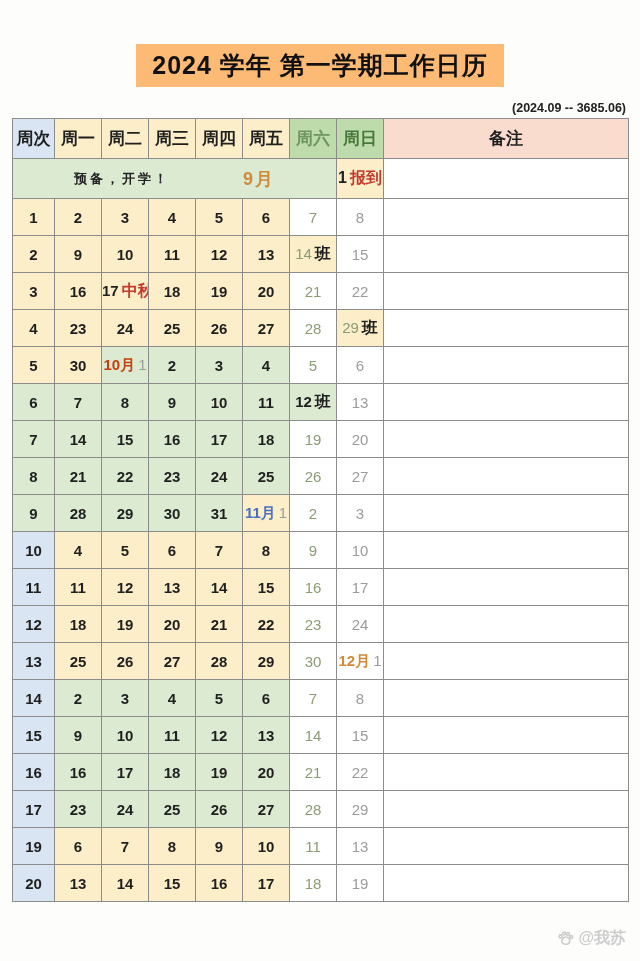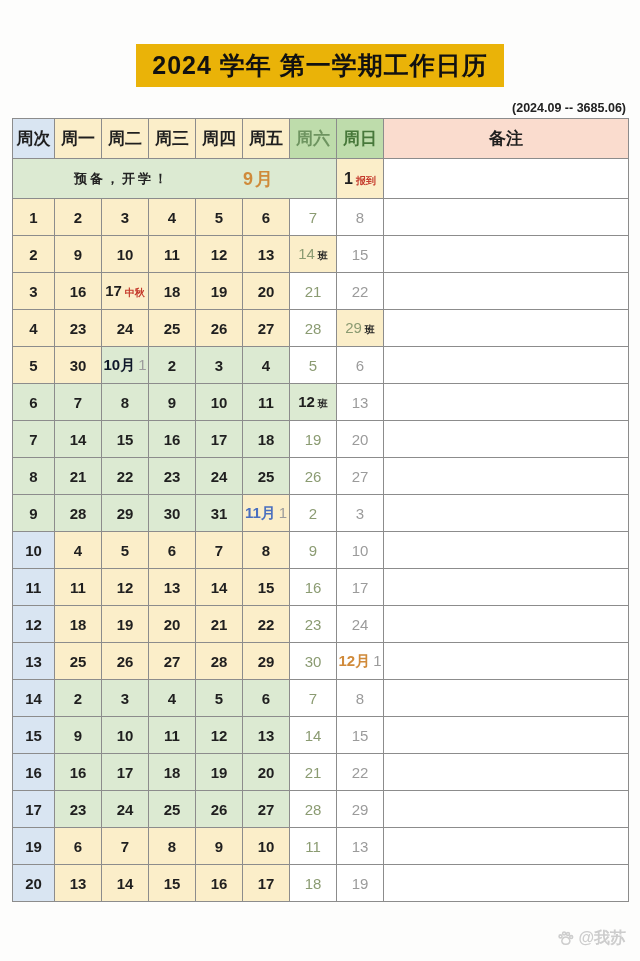--- a/index.html
+++ b/index.html
@@ -28,21 +28,21 @@
   table.cal th, table.cal td{
     border:1px solid #8c8c8c;
     text-align:center;vertical-align:middle;
     padding:0;overflow:hidden;white-space:nowrap;
   }
   table.cal th{height:39px;font-size:17px;font-weight:700;}
   tr.week-row td{height:36px;font-size:15px;}
   tr.month-row td{height:39px;}
   td span{font-weight:700;}
   td span + span{margin-left:3px;}
-  td span.sm{font-size:10px;}
+  td span.sm{font-size:16px;}
   .week-col{font-size:14px;}
   .month-inner{
     display:flex;align-items:center;justify-content:center;
     width:100%;height:100%;
   }
   .start-note{
     font-size:13px;font-weight:700;letter-spacing:3px;color:#222;
     margin-right:70px;
   }
   .month-label{font-size:18px;font-weight:700;color:#cf8a3a;letter-spacing:2px;}
@@ -51,21 +51,21 @@
     display:flex;align-items:center;gap:4px;
     color:#cdcdcd;font-size:16px;font-weight:700;
     user-select:none;
   }
   .watermark svg{display:block;}
 </style>
 </head>
 <body>
 
 <div class="title-wrap">
-  <span class="page-title" style="background: #eab308;">2024 学年  第一学期工作日历</span>
+  <span class="page-title" style="background: #fdba74;">2024 学年  第一学期工作日历</span>
 </div>
 
 <div class="date-range">(2024.09 -- 3685.06)</div>
 
 <table class="cal">
   <colgroup>
     <col style="width:42px">
     <col style="width:47px">
       <col style="width:47px">
       <col style="width:47px">
@@ -139,21 +139,21 @@
         <td style="background: rgb(251, 238, 201);"><span style="color: rgb(31, 31, 31);">25</span></td>
         <td style="background: rgb(251, 238, 201);"><span style="color: rgb(31, 31, 31);">26</span></td>
         <td style="background: rgb(251, 238, 201);"><span style="color: rgb(31, 31, 31);">27</span></td>
         <td style="background: rgb(255, 255, 255);"><span style="color: rgb(139, 155, 114); font-weight: 400;">28</span></td>
         <td style="background: rgb(251, 238, 201);"><span style="color: rgb(139, 155, 114); font-weight: 400;">29</span><span class="sm" style="color: rgb(31, 31, 31);">班</span></td>
         <td style="background: rgb(255, 255, 255);"></td>
       </tr>
       <tr class="week-row">
         <td class="week-col" style="background: rgb(251, 238, 201);"><span style="color: rgb(31, 31, 31);">5</span></td>
         <td style="background: rgb(251, 238, 201);"><span style="color: rgb(31, 31, 31);">30</span></td>
-        <td style="background: rgb(220, 234, 210);"><span style="color: #0f172a;">10月</span><span style="color: rgb(155, 155, 155); font-weight: 400;">1</span></td>
+        <td style="background: rgb(220, 234, 210);"><span style="color: #c2410c;">10月</span><span style="color: rgb(155, 155, 155); font-weight: 400;">1</span></td>
         <td style="background: rgb(220, 234, 210);"><span style="color: rgb(31, 31, 31);">2</span></td>
         <td style="background: rgb(220, 234, 210);"><span style="color: rgb(31, 31, 31);">3</span></td>
         <td style="background: rgb(220, 234, 210);"><span style="color: rgb(31, 31, 31);">4</span></td>
         <td style="background: rgb(255, 255, 255);"><span style="color: rgb(139, 155, 114); font-weight: 400;">5</span></td>
         <td style="background: rgb(255, 255, 255);"><span style="color: rgb(155, 155, 155); font-weight: 400;">6</span></td>
         <td style="background: rgb(255, 255, 255);"></td>
       </tr>
       <tr class="week-row">
         <td class="week-col" style="background: rgb(220, 234, 210);"><span style="color: rgb(31, 31, 31);">6</span></td>
         <td style="background: rgb(220, 234, 210);"><span style="color: rgb(31, 31, 31);">7</span></td>

